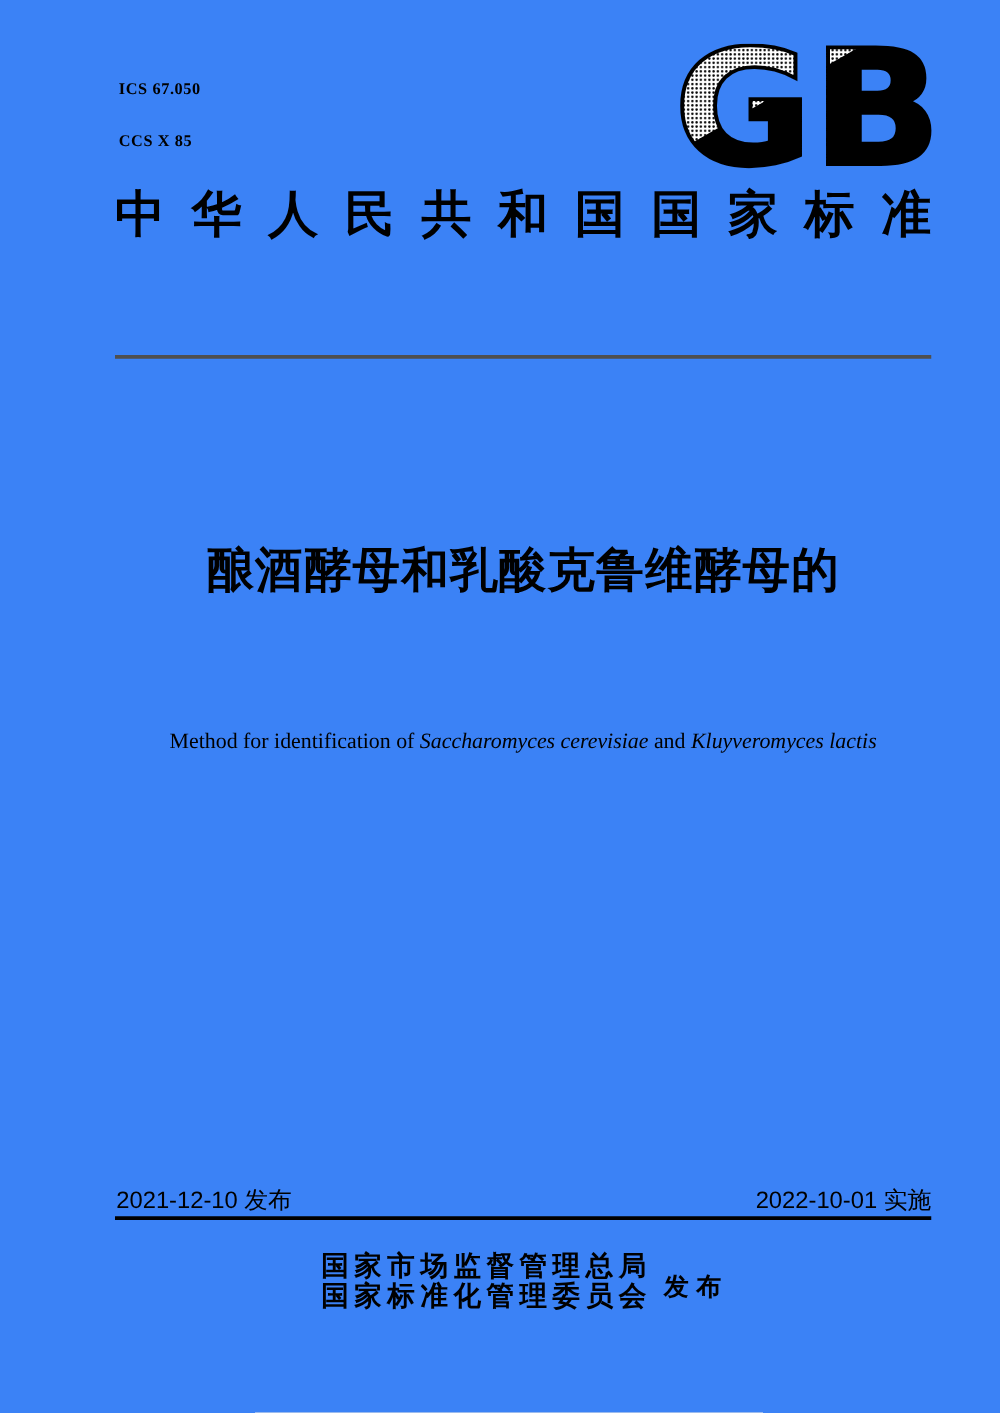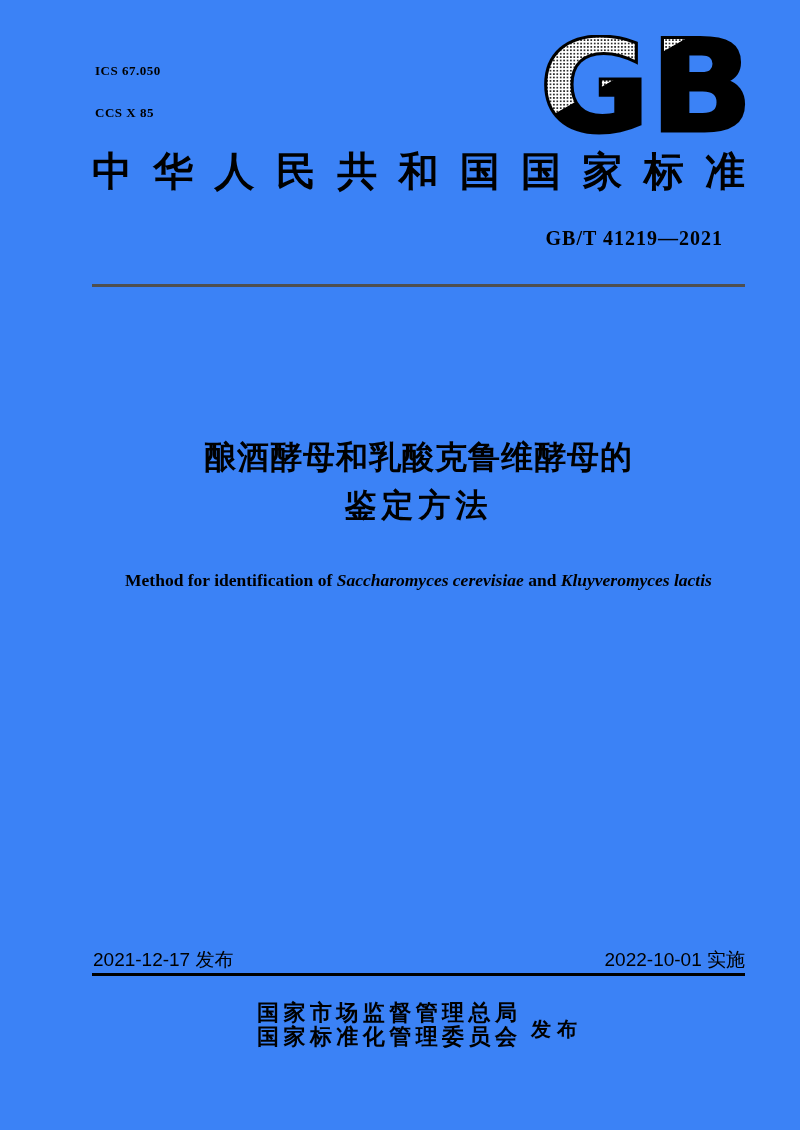--- a/index.html
+++ b/index.html
@@ -62,33 +62,33 @@
   }
 
   
   .cn-title {
     position: absolute;
     left: 92px; top: 433px;
     width: 653px;
     text-align: center;
     font-family: "Liberation Sans", "DejaVu Sans", sans-serif;
     font-weight: bold;
-    font-size: 32px;
+    font-size: 38px;
     line-height: 48px;
   }
   .cn-title .line1 { letter-spacing: 1px; }
   .cn-title .line2 { letter-spacing: 5px; }
 
   .en-title {
     position: absolute;
-    left: 62px; top: 570px;
+    left: 62px; top: 582px;
     width: 713px;
     text-align: center;
     font-family: "Liberation Serif", "DejaVu Serif", serif;
-    font-weight: bold;
+    font-weight: normal;
     font-size: 17.5px;
   }
   .en-title i { font-style: italic; }
 
   
   .dates-row {
     position: absolute;
     left: 93px; top: 947px;
     width: 652px;
     display: flex;
@@ -162,33 +162,31 @@
       <span>民</span>
       <span>共</span>
       <span>和</span>
       <span>国</span>
       <span>国</span>
       <span>家</span>
       <span>标</span>
       <span>准</span>
     </div>
 
-  <div class="standard-no">GB/T 41219—2021</div>
 
   <div class="rule-top" style="background: rgb(79, 79, 79);"></div>
 
   <div class="cn-title">
     <div class="line1">酿酒酵母和乳酸克鲁维酵母的</div>
-    <div class="line2">鉴定方法</div>
   </div>
 
   <div class="en-title"><span>Method for identification of </span><i>Saccharomyces cerevisiae</i><span> and </span><i>Kluyveromyces lactis</i></div>
 
   <div class="dates-row">
-    <span>2021-12-17 发布</span>
+    <span>2021-12-10 发布</span>
     <span>2022-10-01 实施</span>
   </div>
 
   <div class="rule-bottom" style="background: rgb(0, 0, 0);"></div>
 
   <div class="issuer-block">
     <div data-justify="chars">
         <span>国</span>
         <span>家</span>
         <span>市</span>

